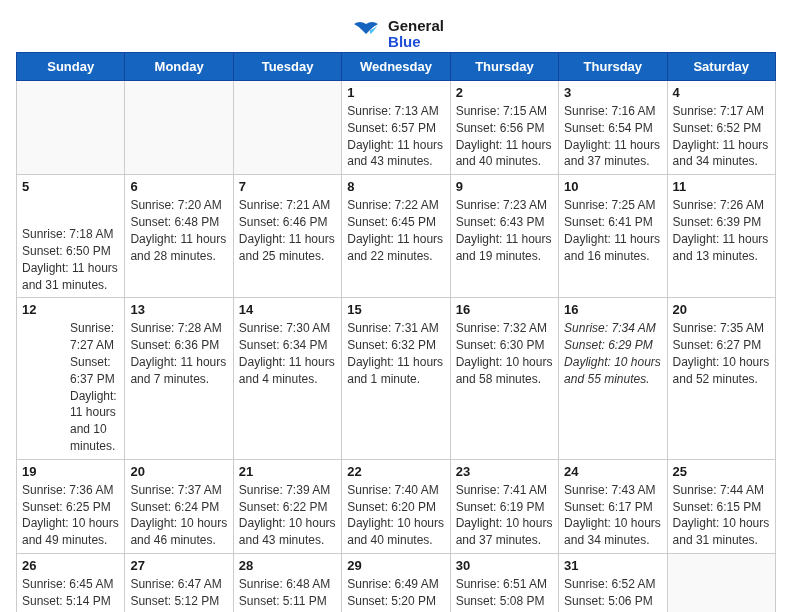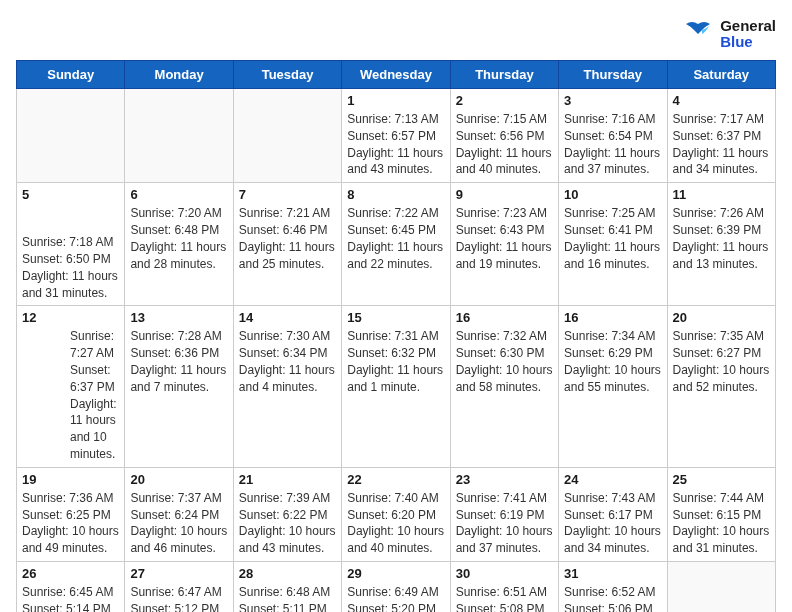--- a/index.html
+++ b/index.html
@@ -6,22 +6,22 @@
     body {
       font-family: Arial, sans-serif;
       background: #fff;
       width: 792px;
       min-height: 612px;
       padding: 16px;
     }
     .header {
       display: flex;
       align-items: flex-start;
-      justify-content: flex-end;
-      margin-bottom: 8px;
+      justify-content: center;
+      margin-bottom: 0;
     }
     .logo {
       display: flex;
       align-items: center;
       gap: 4px;
     }
     .title-block {
       text-align: right;
     }
     .calendar-title {
@@ -128,21 +128,21 @@
         </td>
         <td>
           <div class="day-number">3</div>
           <div class="day-info" style="white-space: pre-line;">Sunrise: 7:16 AM
 Sunset: 6:54 PM
 Daylight: 11 hours and 37 minutes.</div>
         </td>
         <td>
           <div class="day-number">4</div>
           <div class="day-info" style="white-space: pre-line;">Sunrise: 7:17 AM
-Sunset: 6:37 PM
+Sunset: 6:52 PM
 Daylight: 11 hours and 34 minutes.</div>
         </td>
       </tr>
       <tr class="week-row">
         <td>
           <div class="day-number">5</div>
           <div class="day-info" style="white-space: pre-line; margin-top: 32px;">Sunrise: 7:18 AM
 Sunset: 6:50 PM
 Daylight: 11 hours and 31 minutes.</div>
         </td>
@@ -209,21 +209,21 @@
 Daylight: 11 hours and 1 minute.</div>
         </td>
         <td>
           <div class="day-number">16</div>
           <div class="day-info" style="white-space: pre-line;">Sunrise: 7:32 AM
 Sunset: 6:30 PM
 Daylight: 10 hours and 58 minutes.</div>
         </td>
         <td>
           <div class="day-number">16</div>
-          <div class="day-info" style="white-space: pre-line;">Sunrise: 7:34 AM
+          <div class="day-info" style="white-space: pre-line; font-style: italic;">Sunrise: 7:34 AM
 Sunset: 6:29 PM
 Daylight: 10 hours and 55 minutes.</div>
         </td>
         <td>
           <div class="day-number">20</div>
           <div class="day-info" style="white-space: pre-line;">Sunrise: 7:35 AM
 Sunset: 6:27 PM
 Daylight: 10 hours and 52 minutes.</div>
         </td>
       </tr>

